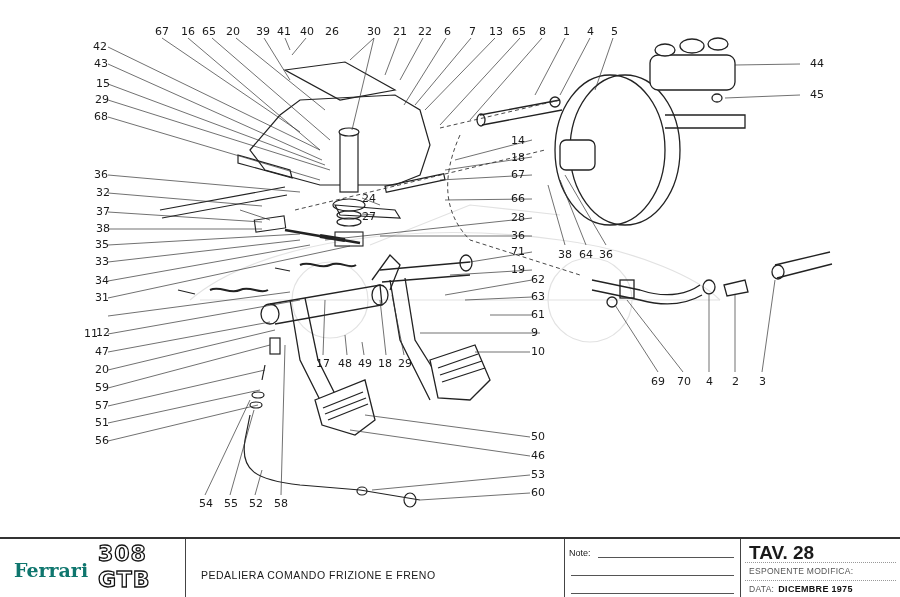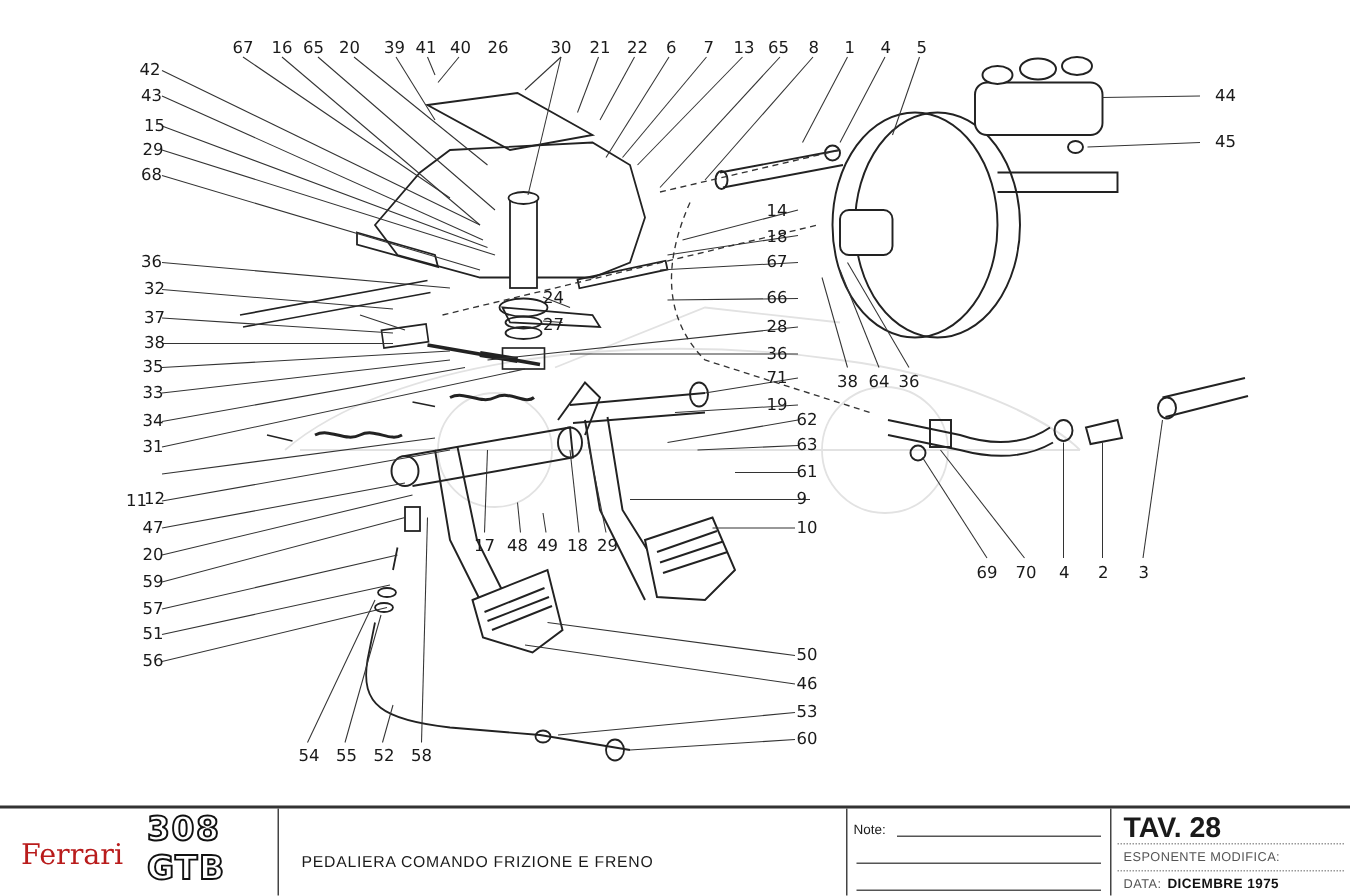--- a/index.html
+++ b/index.html
@@ -9,21 +9,21 @@
   .lbl { position: absolute; font-size: 11px; line-height: 12px; color: #1a1a1a;
          font-family: "DejaVu Sans", sans-serif; white-space: nowrap; }
   #titleblock { position: absolute; left: 0; top: 537px; width: 900px; height: 60px;
                 border-top: 2px solid #333; }
   .tb-cell { position: absolute; top: 0; height: 60px; }
   #tb-logo { left: 0; width: 185px; border-right: 1px solid #444; }
   #tb-title { left: 186px; width: 380px; }
   #tb-notes { left: 564px; width: 175px; border-left: 1px solid #444; border-right: 1px solid #444; }
   #tb-tav { left: 741px; width: 159px; }
   .ferrari-word { position: absolute; left: 14px; top: 20px; font-family: "DejaVu Serif", serif;
-                  font-weight: normal; font-size: 19px; letter-spacing: 0px; color:#b91c1c; }
+                  font-weight: bold; font-size: 19px; letter-spacing: 0px; color:#0f766e; }
   .model { position: absolute; left: 98px; font-family: "DejaVu Sans", sans-serif;
            font-size: 22px; line-height: 22px; color: #fff; font-weight: bold;
            -webkit-text-stroke: 1.3px #111; letter-spacing: 1px; }
   .model.top { top: 4px; } .model.bot { top: 30px; }
   .title-text { position: absolute; left: 15px; top: 30px; font-size: 10.5px; letter-spacing: 0.5px; }
   .note-label { position: absolute; left: 4px; top: 9px; font-size: 9px; }
   .note-line { position: absolute; height: 0; border-bottom: 1px solid #555; }
   .tav { position: absolute; left: 8px; top: 3px; font-size: 19px; font-weight: bold; text-align: right; }
   .esp { position: absolute; left: 8px; top: 27px; font-size: 8.5px; color: #555; letter-spacing: 0.3px; }
   .data-row { position: absolute; left: 8px; top: 45px; font-size: 8.5px; color: #555; letter-spacing: 0.3px; }

